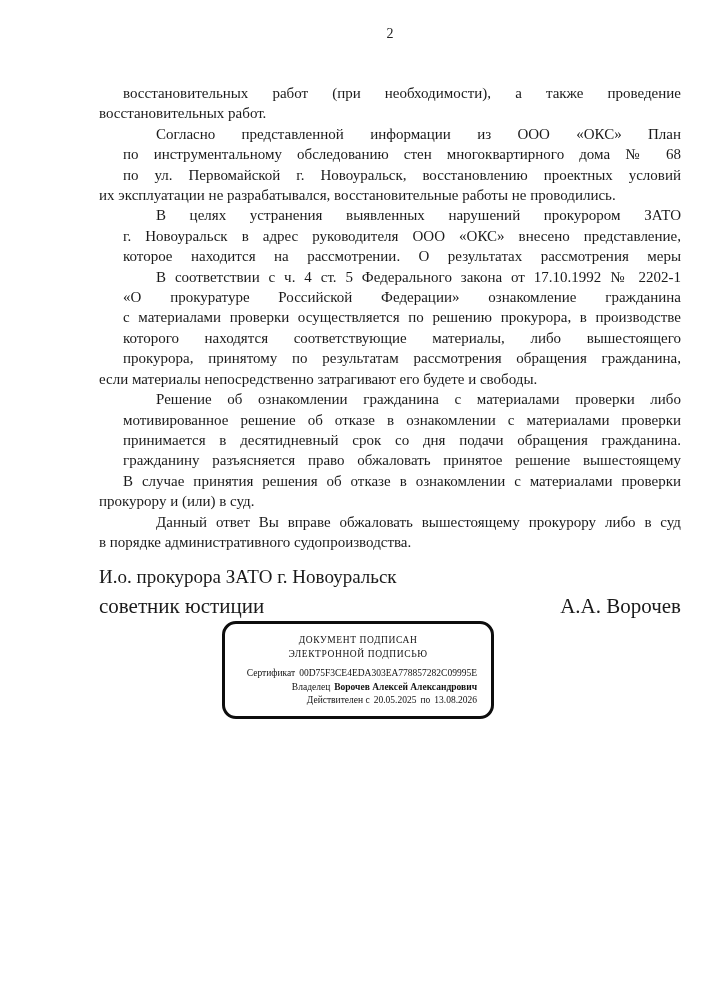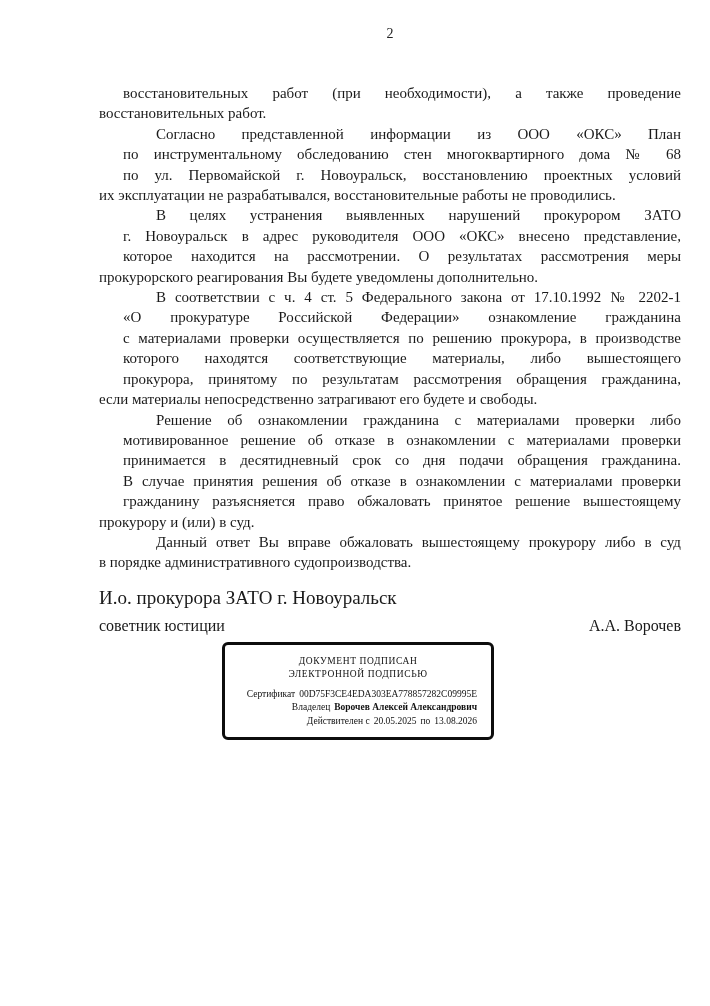--- a/index.html
+++ b/index.html
@@ -42,33 +42,33 @@
   .line.ind {
     text-indent: 33px;
   }
   .sig-line1 {
     margin-top: 15px;
     font-size: 19px;
     line-height: 20.4px;
   }
   .sig-row {
     margin-top: 8px;
-    font-size: 16px;
+    font-size: 21px;
     line-height: 20.4px;
     display: flex;
     justify-content: space-between;
   }
   .stamp {
     box-sizing: border-box;
     margin-top: 5px;
     margin-left: 123px;
     width: 272px;
     height: 98px;
     border: 3px solid #0d0d0d;
-    border-radius: 6px;
+    border-radius: 14px;
     padding: 10px 14px 6px 14px;
     font-size: 9.5px;
     line-height: 13.5px;
     color: #111;
   }
   .stamp-title {
     text-align: center;
     letter-spacing: 0.6px;
     margin-bottom: 6px;
   }
@@ -94,32 +94,31 @@
     <div class="body-text">
         <div class="line just">восстановительных работ (при необходимости), а также проведение</div>
         <div class="line">восстановительных работ.</div>
         <div class="line just ind">Согласно представленной информации из ООО «ОКС» План</div>
         <div class="line just">по инструментальному обследованию стен многоквартирного дома № 68</div>
         <div class="line just">по ул. Первомайской г. Новоуральск, восстановлению проектных условий</div>
         <div class="line">их эксплуатации не разрабатывался, восстановительные работы не проводились.</div>
         <div class="line just ind">В целях устранения выявленных нарушений прокурором ЗАТО</div>
         <div class="line just">г. Новоуральск в адрес руководителя ООО «ОКС» внесено представление,</div>
         <div class="line just">которое находится на рассмотрении. О результатах рассмотрения меры</div>
-        <div class="line">прокурорского реагирования Вы будете уведомлены дополнительно.</div>
         <div class="line just ind">В соответствии с ч. 4 ст. 5 Федерального закона от 17.10.1992 № 2202-1</div>
         <div class="line just">«О прокуратуре Российской Федерации» ознакомление гражданина</div>
         <div class="line just">с материалами проверки осуществляется по решению прокурора, в производстве</div>
         <div class="line just">которого находятся соответствующие материалы, либо вышестоящего</div>
         <div class="line just">прокурора, принятому по результатам рассмотрения обращения гражданина,</div>
         <div class="line">если материалы непосредственно затрагивают его будете и свободы.</div>
         <div class="line just ind">Решение об ознакомлении гражданина с материалами проверки либо</div>
         <div class="line just">мотивированное решение об отказе в ознакомлении с материалами проверки</div>
         <div class="line just">принимается в десятидневный срок со дня подачи обращения гражданина.</div>
+        <div class="line just">гражданину разъясняется право обжаловать принятое решение вышестоящему</div>
         <div class="line just">В случае принятия решения об отказе в ознакомлении с материалами проверки</div>
-        <div class="line just">гражданину разъясняется право обжаловать принятое решение вышестоящему</div>
         <div class="line">прокурору и (или) в суд.</div>
         <div class="line just ind">Данный ответ Вы вправе обжаловать вышестоящему прокурору либо в суд</div>
         <div class="line">в порядке административного судопроизводства.</div>
       </div>
 
     <div class="sig-line1">И.о. прокурора ЗАТО г. Новоуральск</div>
 
     <div class="sig-row">
       <span>советник юстиции</span>
       <span>А.А. Ворочев</span>

